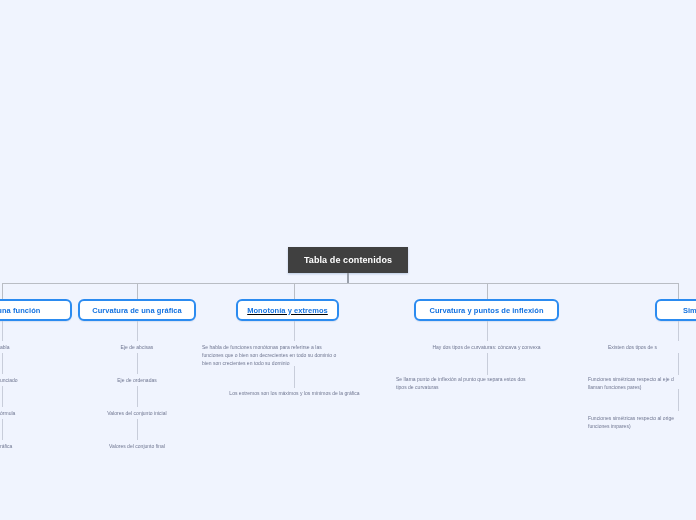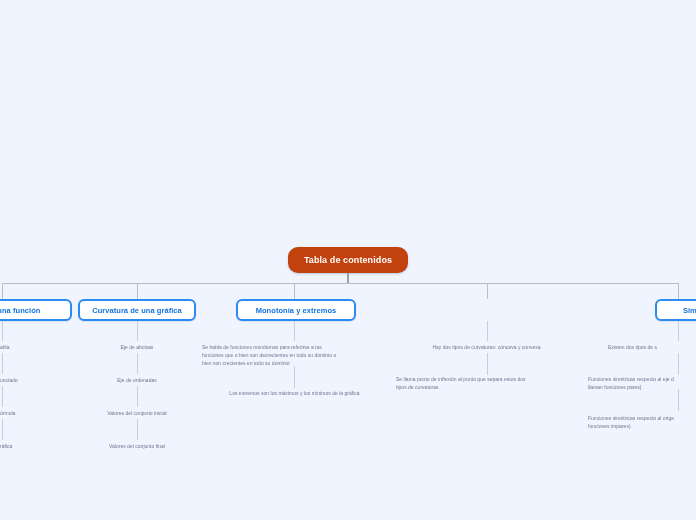--- a/index.html
+++ b/index.html
@@ -39,22 +39,22 @@
     width: 1px;
   }
 
   
   #root-node {
     position: absolute;
     left: 288px;
     top: 247px;
     width: 120px;
     height: 26px;
-    background: #c2410c;
-    border-radius: 10px;
+    background: #404040;
+    border-radius: 0;
     box-shadow: 0 1px 2px rgba(20,70,140,.25);
     display: flex;
     align-items: center;
     justify-content: center;
   }
   #root-node .lbl {
     color: #ffffff;
     font-size: 9px;
     font-weight: bold;
     letter-spacing: .1px;
@@ -129,32 +129,35 @@
   </div>
   <div class="conn leafline" style="left:137px; top:321px; height:20px;"></div>
   <div class="conn leafline" style="left:137px; top:353px; height:21px;"></div>
   <div class="conn leafline" style="left:137px; top:386px; height:21px;"></div>
   <div class="conn leafline" style="left:137px; top:419px; height:21px;"></div>
   <div class="leaf center" style="left:77px; top:344px; width:120px;">Eje de abcisas</div>
   <div class="leaf center" style="left:77px; top:377px; width:120px;">Eje de ordenadas</div>
   <div class="leaf center" style="left:77px; top:410px; width:120px;">Valores del conjunto inicial</div>
   <div class="leaf center" style="left:77px; top:443px; width:120px;">Valores del conjunto final</div>
 
-  <div class="branch-node" style="left:236px; top:299px; width:120px;">
+  <div class="branch-node" style="left:236px; top:299px; width:103px;text-decoration:underline;">
     <span class="lbl">Monotonía y extremos</span>
   </div>
   <div class="conn leafline" style="left:294px; top:321px; height:20px;"></div>
   <div class="conn leafline" style="left:294px; top:366px; height:22px;"></div>
   <div class="leaf left" style="left:202px; top:344px; width:180px;">
     <div>Se habla de funciones monótonas para referirse a las</div>
     <div>funciones que o bien son decrecientes en todo su dominio o</div>
     <div>bien son crecientes en todo su dominio</div>
   </div>
   <div class="leaf center" style="left:204px; top:390px; width:181px;">Los extremos son los máximos y los mínimos de la gráfica</div>
 
+  <div class="branch-node" style="left:414px; top:299px; width:145px;">
+    <span class="lbl">Curvatura y puntos de inflexión</span>
+  </div>
   <div class="conn leafline" style="left:487px; top:321px; height:20px;"></div>
   <div class="conn leafline" style="left:487px; top:353px; height:22px;"></div>
   <div class="leaf center" style="left:396px; top:344px; width:181px;">Hay dos tipos de curvaturas: cóncava y convexa</div>
   <div class="leaf left" style="left:396px; top:376px; width:180px;">
     <div>Se llama punto de inflexión al punto que separa estos dos</div>
     <div>tipos de curvaturas</div>
   </div>
 
   <div class="branch-node" style="left:655px; top:299px; width:90px;">
     <span class="lbl">Simetrías</span>

